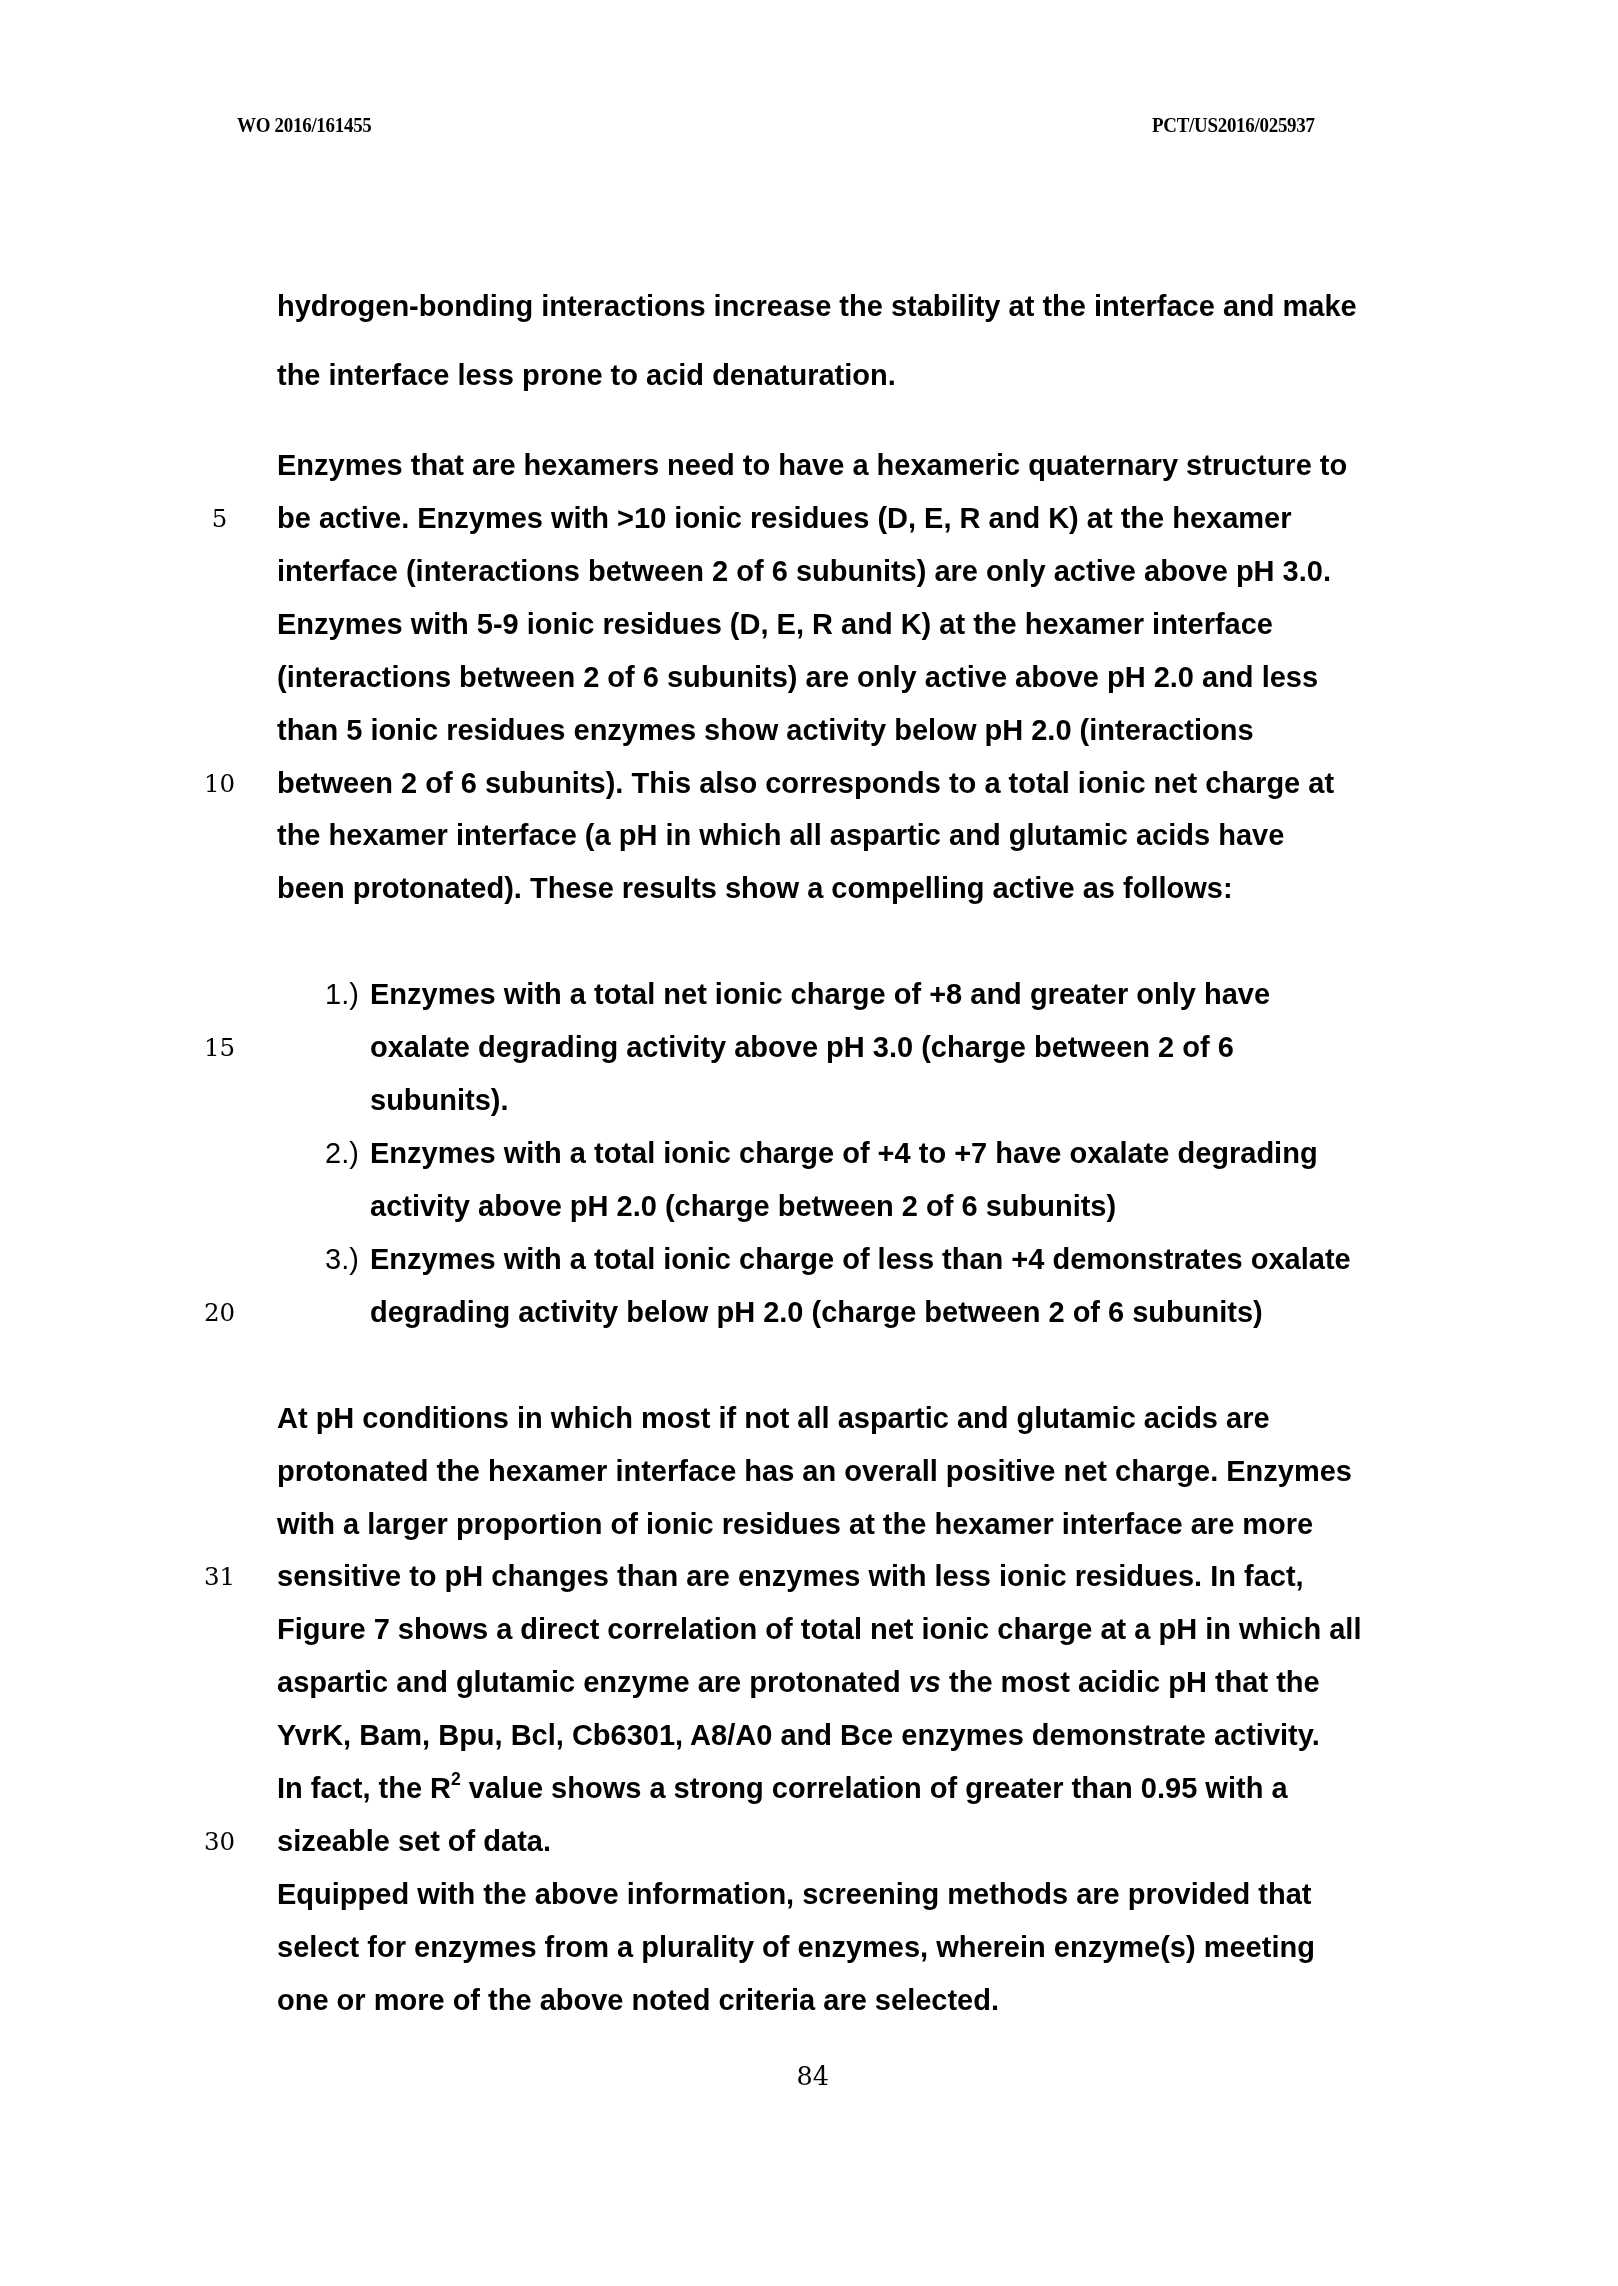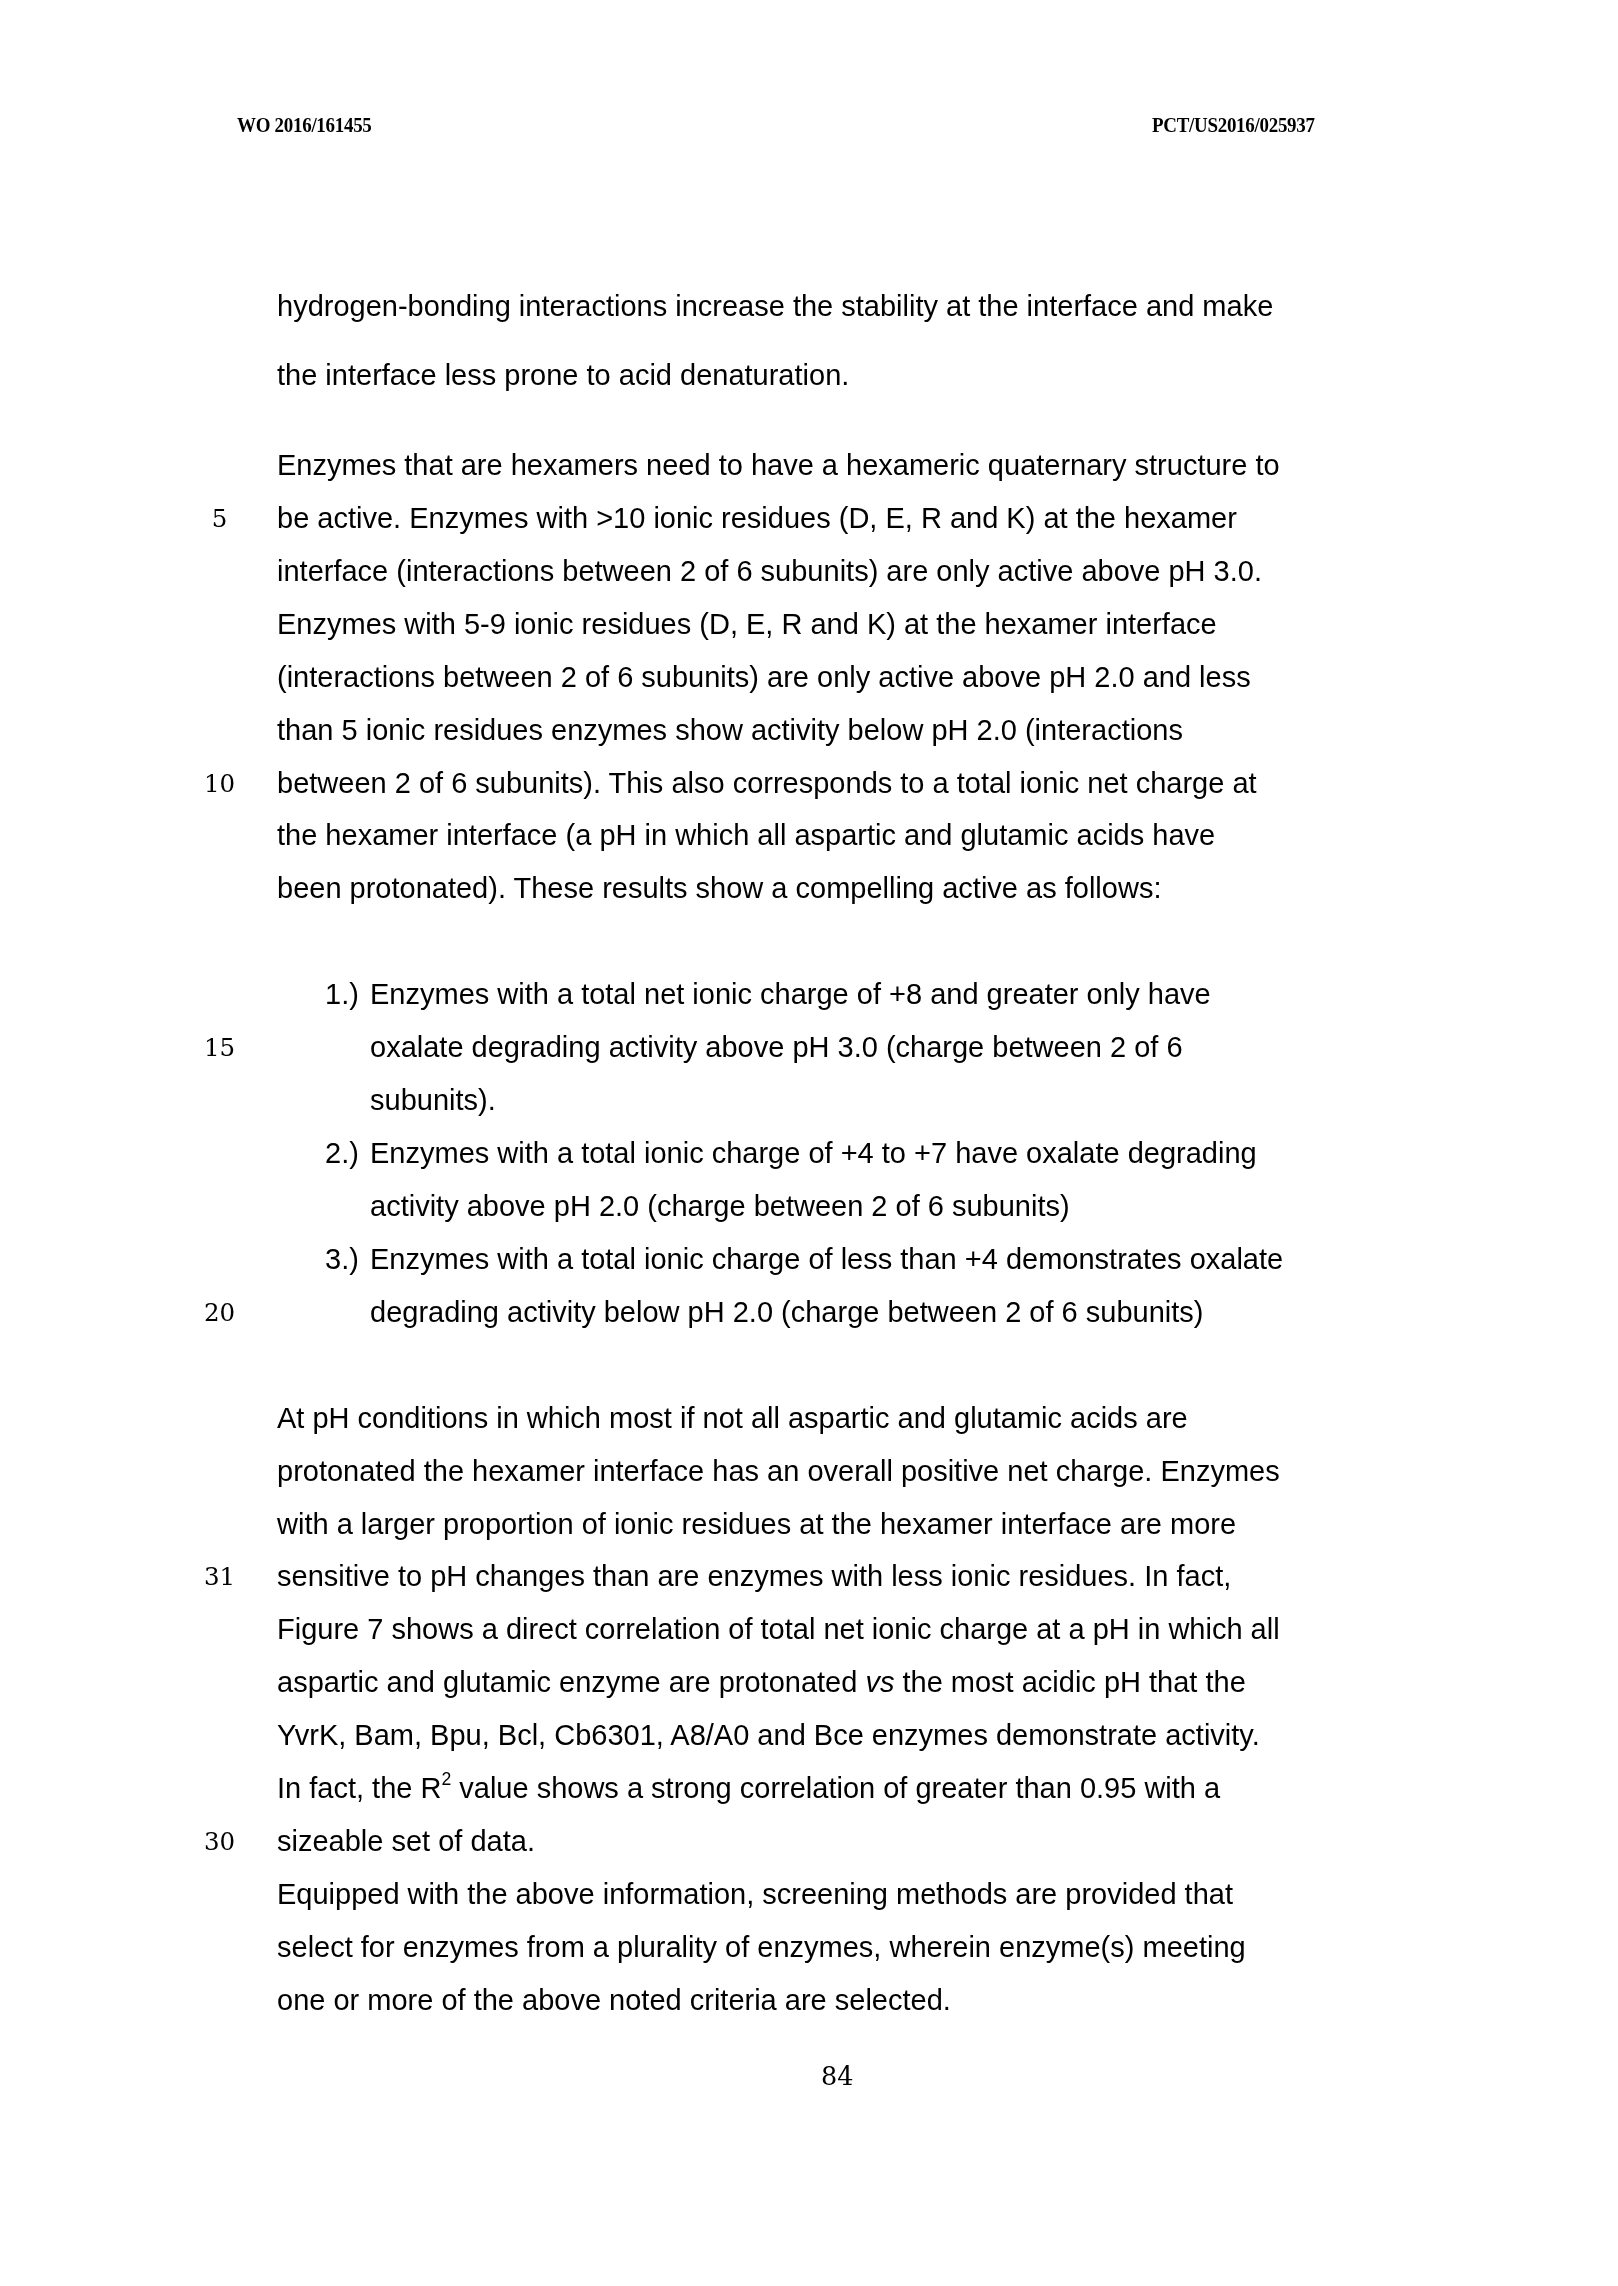--- a/index.html
+++ b/index.html
@@ -1,24 +1,24 @@
 <!DOCTYPE html>
 <html><head>
 <meta charset="utf-8">
 <style>
   html, body { margin: 0; padding: 0; background: #ffffff; }
   body { width: 1618px; height: 2287px; position: relative; overflow: hidden; color: #000; }
   .hdr { position: absolute; top: 111px; font-family: "Liberation Serif", serif; font-weight: bold; font-size: 20.6px; line-height: 29px; letter-spacing: -0.3px; transform: scaleX(0.92); transform-origin: left center; white-space: nowrap; }
   .hdr-left { left: 237px; }
   .hdr-right { left: 1152px; }
-  .line { position: absolute; left: 277px; font-family: "Liberation Sans", sans-serif; font-size: 29px; line-height: 39px; white-space: nowrap; height: 39px; }
+  .line { position: absolute; left: 277px; font-family: "Liberation Sans", sans-serif; font-size: 29px; line-height: 39px; white-space: nowrap; height: 39px; font-weight: bold; }
   .line.list { left: 370px; }
   .num-lbl { position: absolute; left: 325px; font-family: "Liberation Sans", sans-serif; font-size: 29px; line-height: 39px; white-space: nowrap; }
   .lnum { position: absolute; left: 200px; width: 39px; text-align: center; font-family: "DejaVu Serif", serif; font-size: 24.5px; line-height: 39px; }
-  .pagenum { position: absolute; left: 821px; top: 2057px; width: 39px; text-align: left; font-family: "DejaVu Serif", serif; font-size: 25.5px; line-height: 39px; }
+  .pagenum { position: absolute; left: 790px; top: 2057px; width: 39px; text-align: right; font-family: "DejaVu Serif", serif; font-size: 25.5px; line-height: 39px; }
   sup { font-size: 17.6px; line-height: 0; position: relative; top: -2px; }
   i { font-style: italic; }
 </style>
 </head>
 <body>
 
 <div class="hdr hdr-left">WO 2016/161455</div>
 <div class="hdr hdr-right">PCT/US2016/025937</div>
 
 <div class="line" style="top:287px">hydrogen-bonding interactions increase the stability at the interface and make</div>

